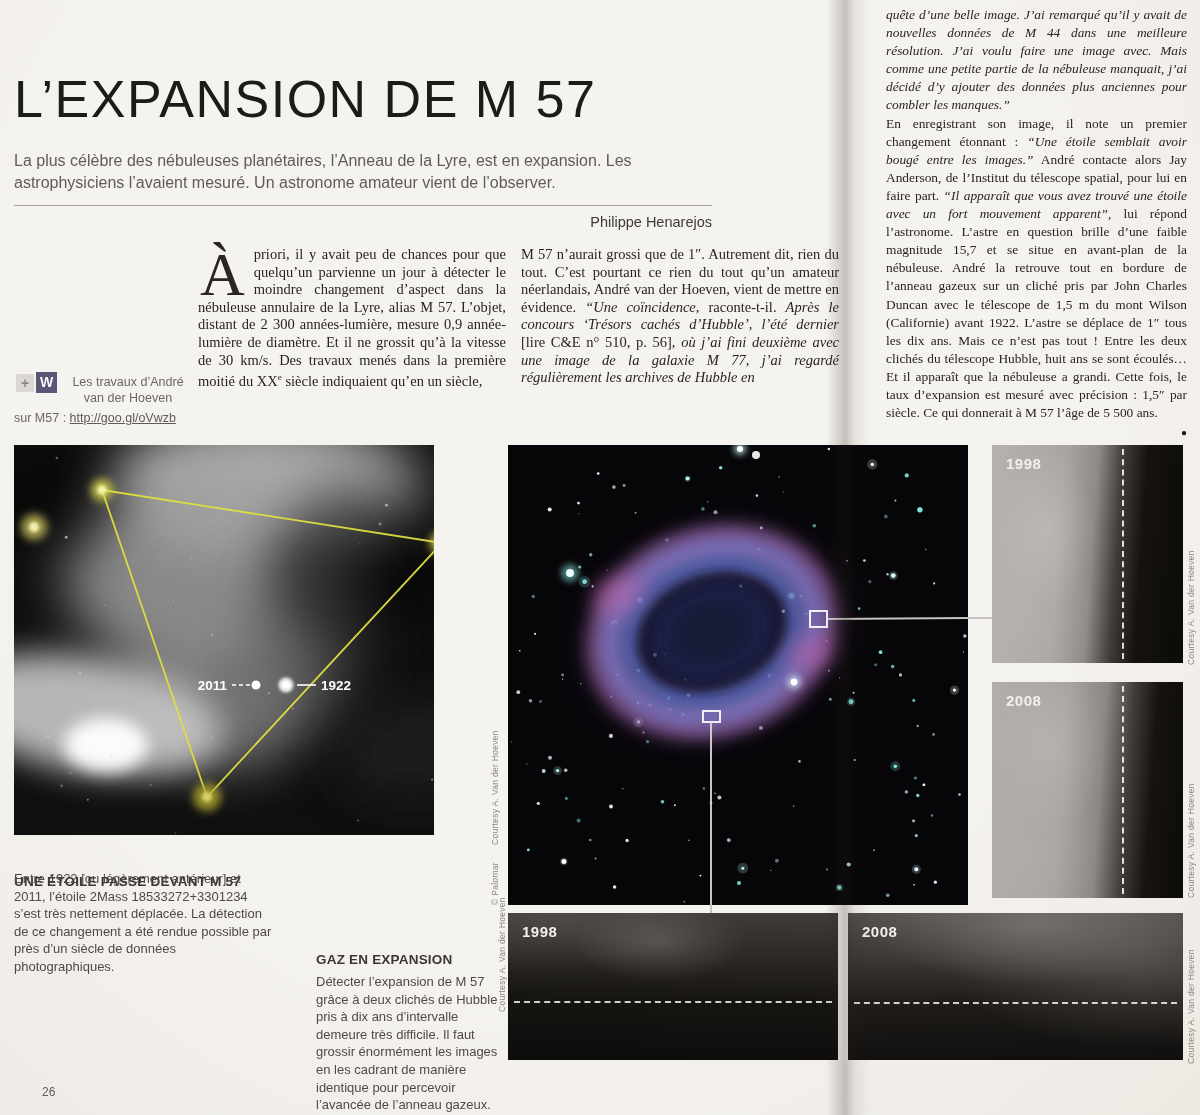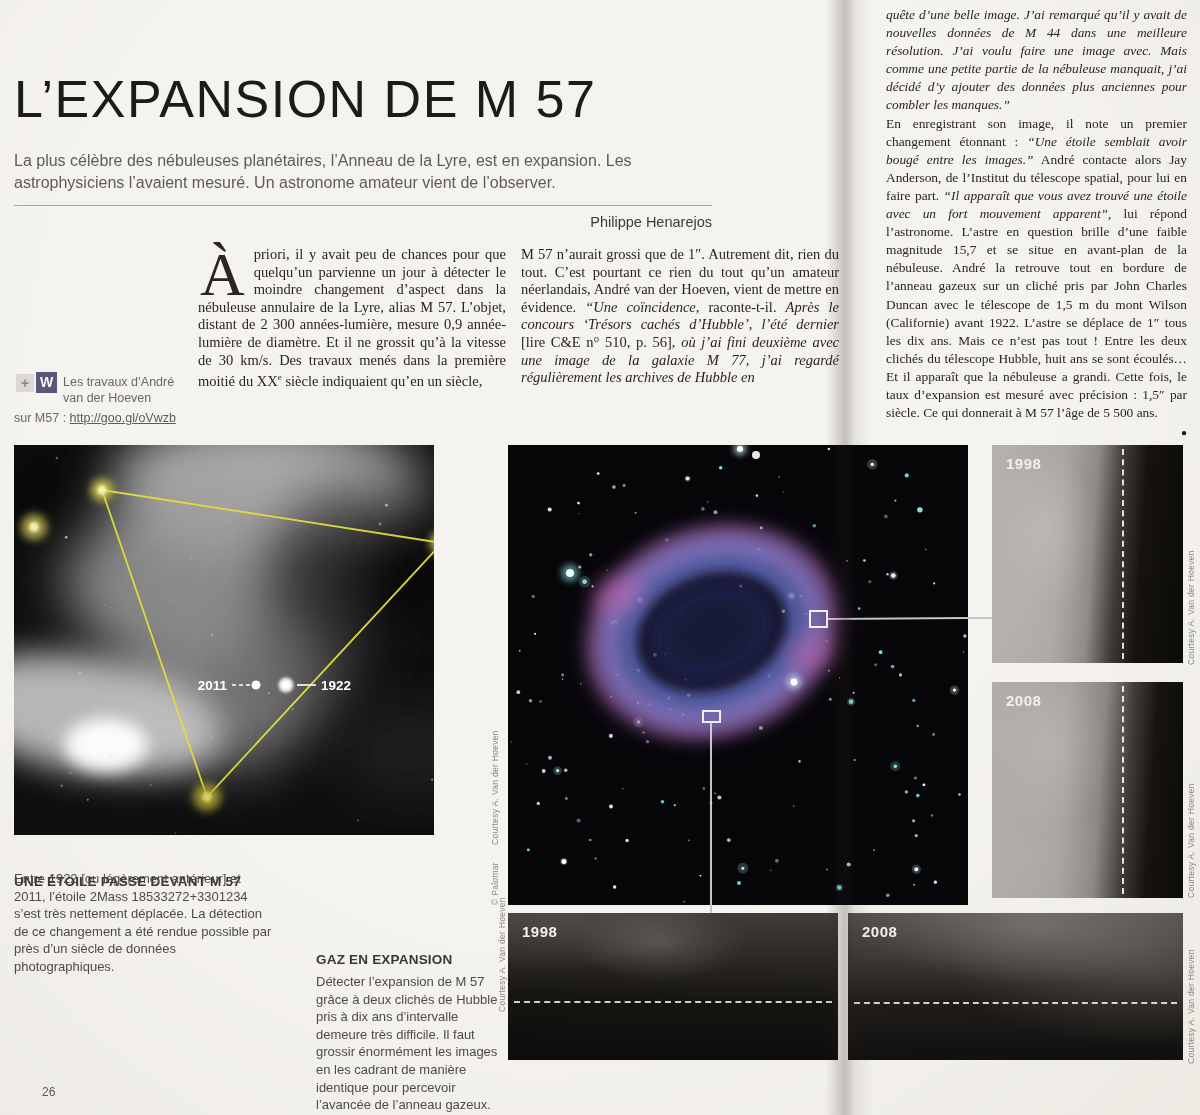--- a/index.html
+++ b/index.html
@@ -25,21 +25,21 @@
   .dropcap{float:left;font-size:62px;line-height:46px;margin:5px 9px 0 2px;color:#2c2622;}
   .it{font-style:italic;}
   .sup{vertical-align:super;font-size:9px;}
   .endmark{position:absolute;right:0;bottom:2px;font-size:10px;color:#1c1a18;}
 
   
   .wl-plus{left:16px;top:374px;width:18px;height:18px;background:#dbd8d4;color:#8d8984;
     font-size:14px;font-weight:700;text-align:center;line-height:18px;}
   .wl-w{left:36px;top:372px;width:21px;height:21px;background:#5c5578;color:#fbfafd;
     font-size:14px;font-weight:700;text-align:center;line-height:21px;}
-  .wl-t{left:63px;top:374px;width:130px;font-size:12.5px;line-height:16px;color:#6b6761;}
+  .wl-t{left:63px;top:374px;width:130px;font-size:12.5px;line-height:16px;color:#6b6761;text-align:center;}
   .wl-b{left:14px;top:411px;width:200px;font-size:12.5px;color:#6b6761;}
   .wl-url{text-decoration:underline;color:#5f5b56;}
 
   
   .fig{position:absolute;overflow:hidden;}
   .cap-title{font-size:13.5px;font-weight:700;letter-spacing:.2px;color:#3b3733;}
   .cap-body{font-size:13px;line-height:17.6px;color:#4e4a45;}
 
   .panel{position:absolute;overflow:hidden;}
   .panel-label{position:absolute;left:14px;top:10px;color:#f1f0ee;font-size:15px;

